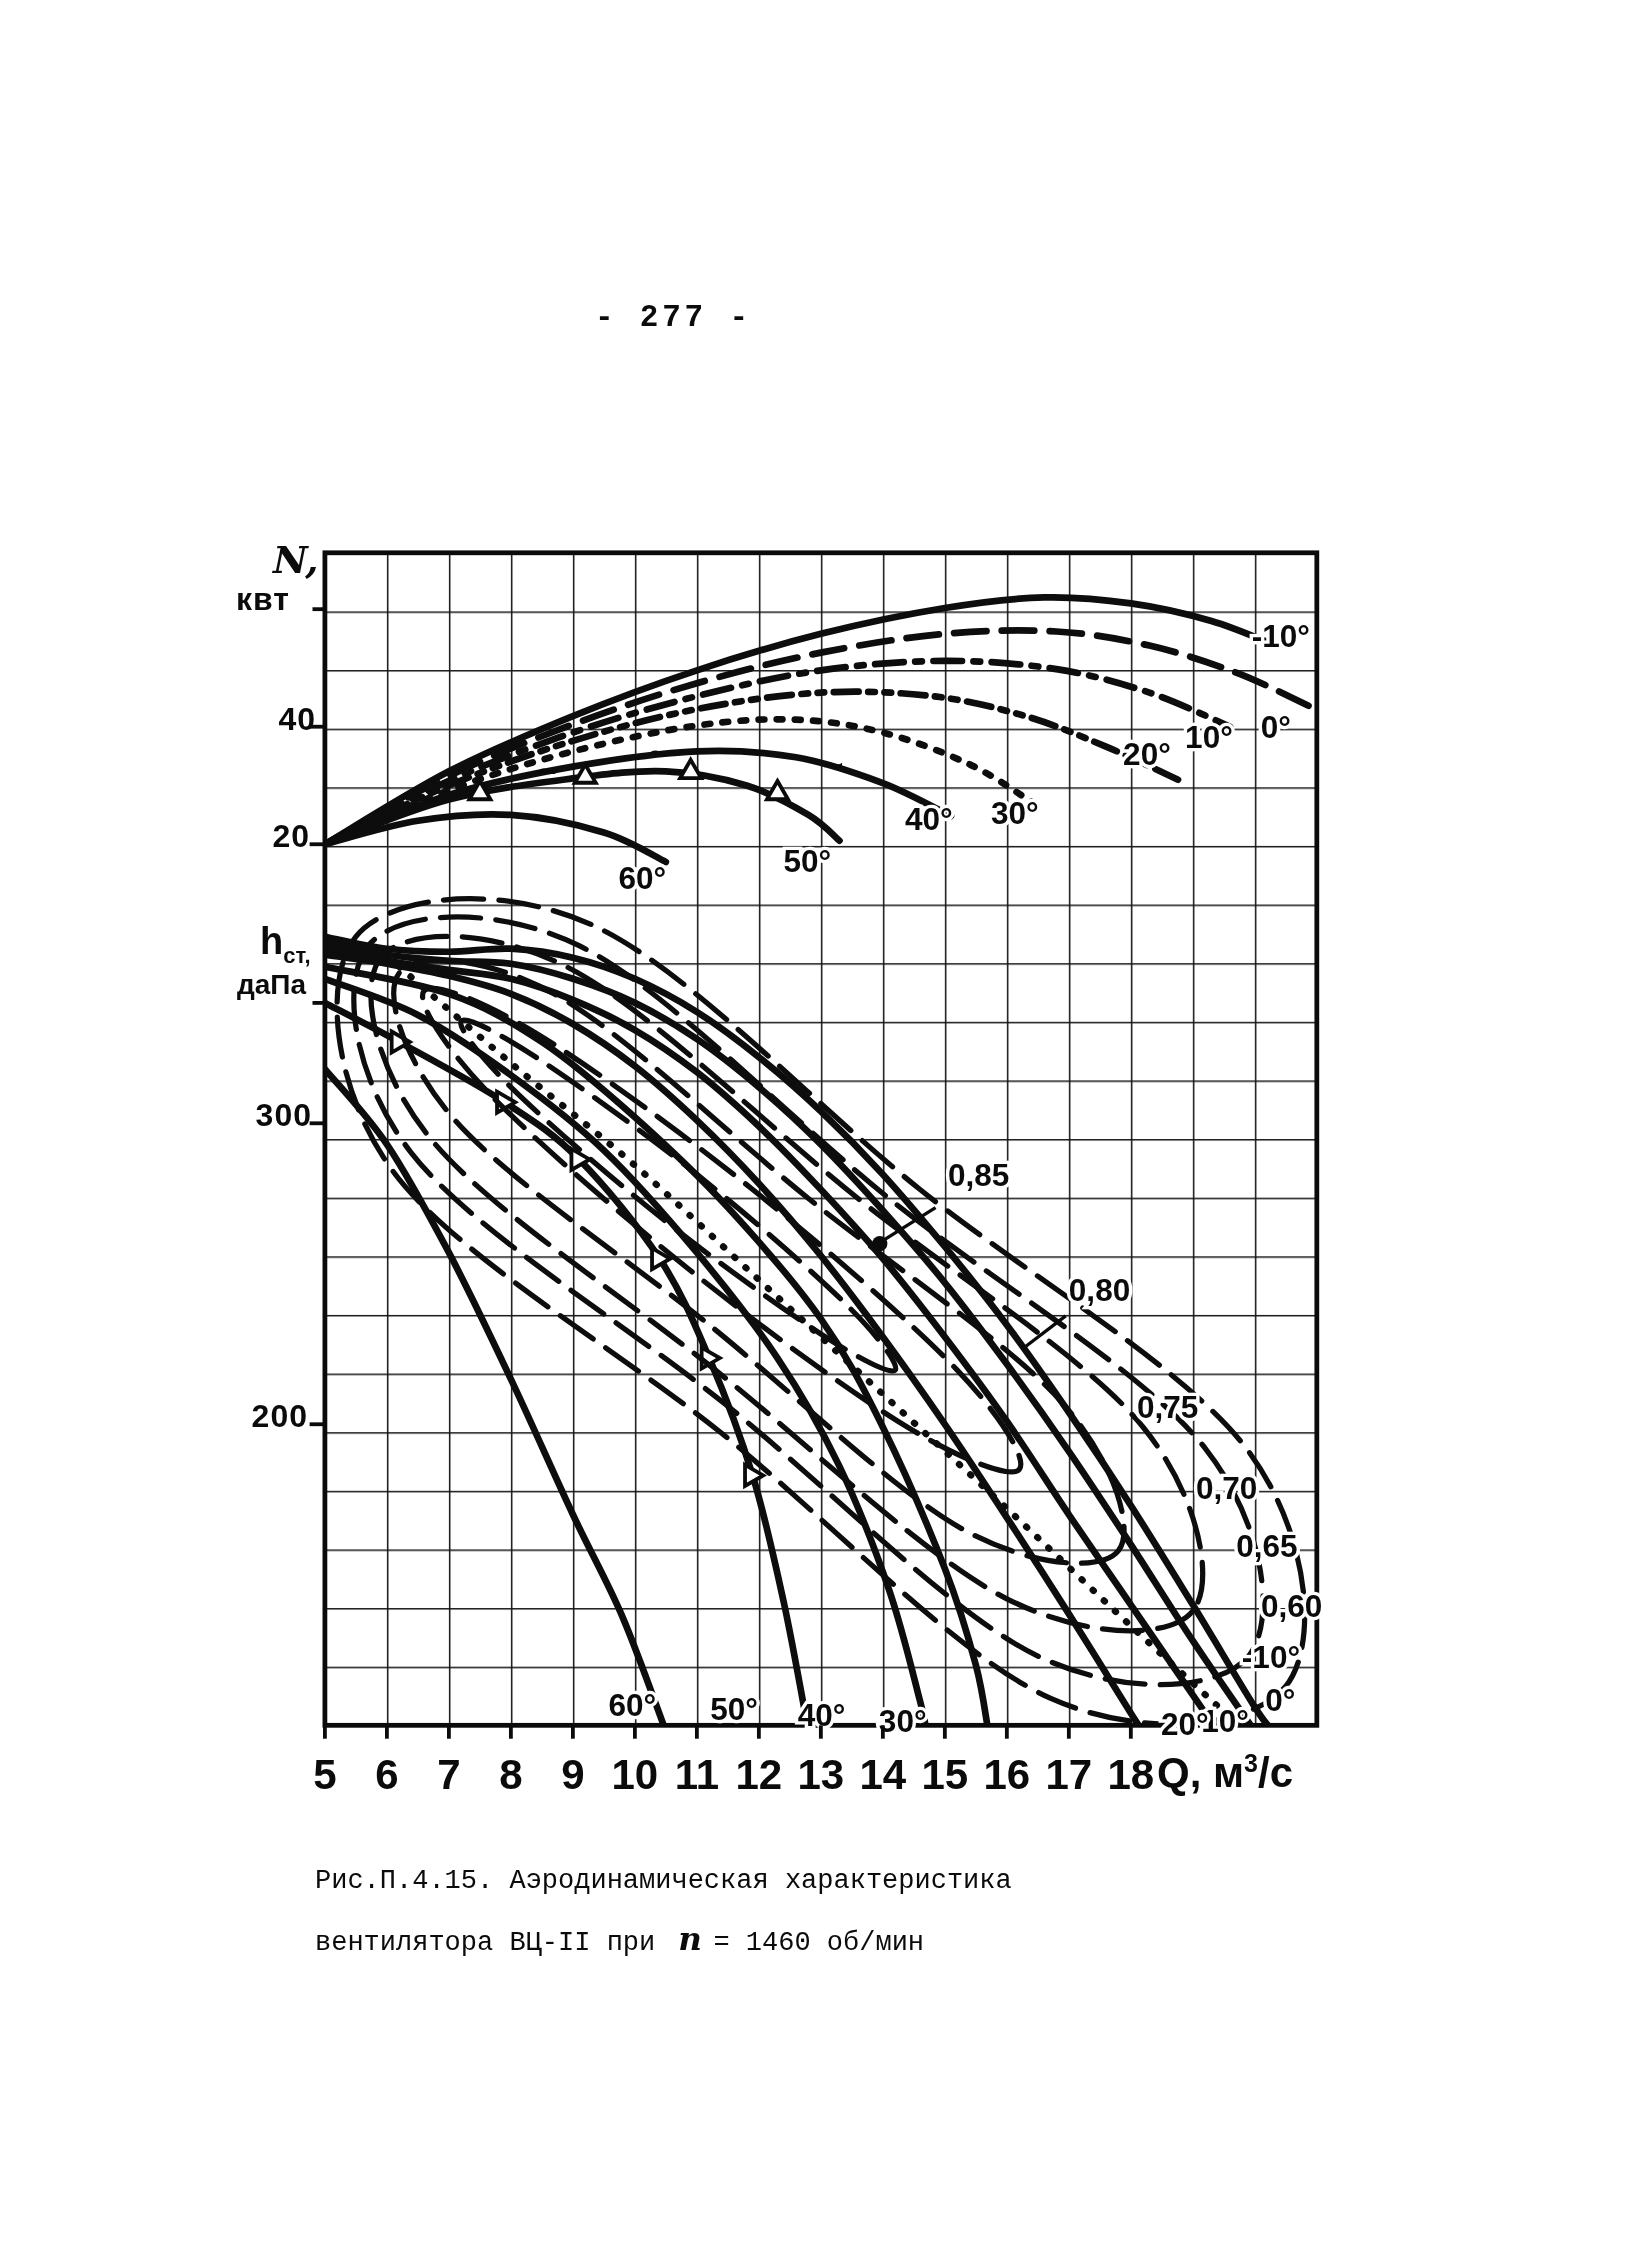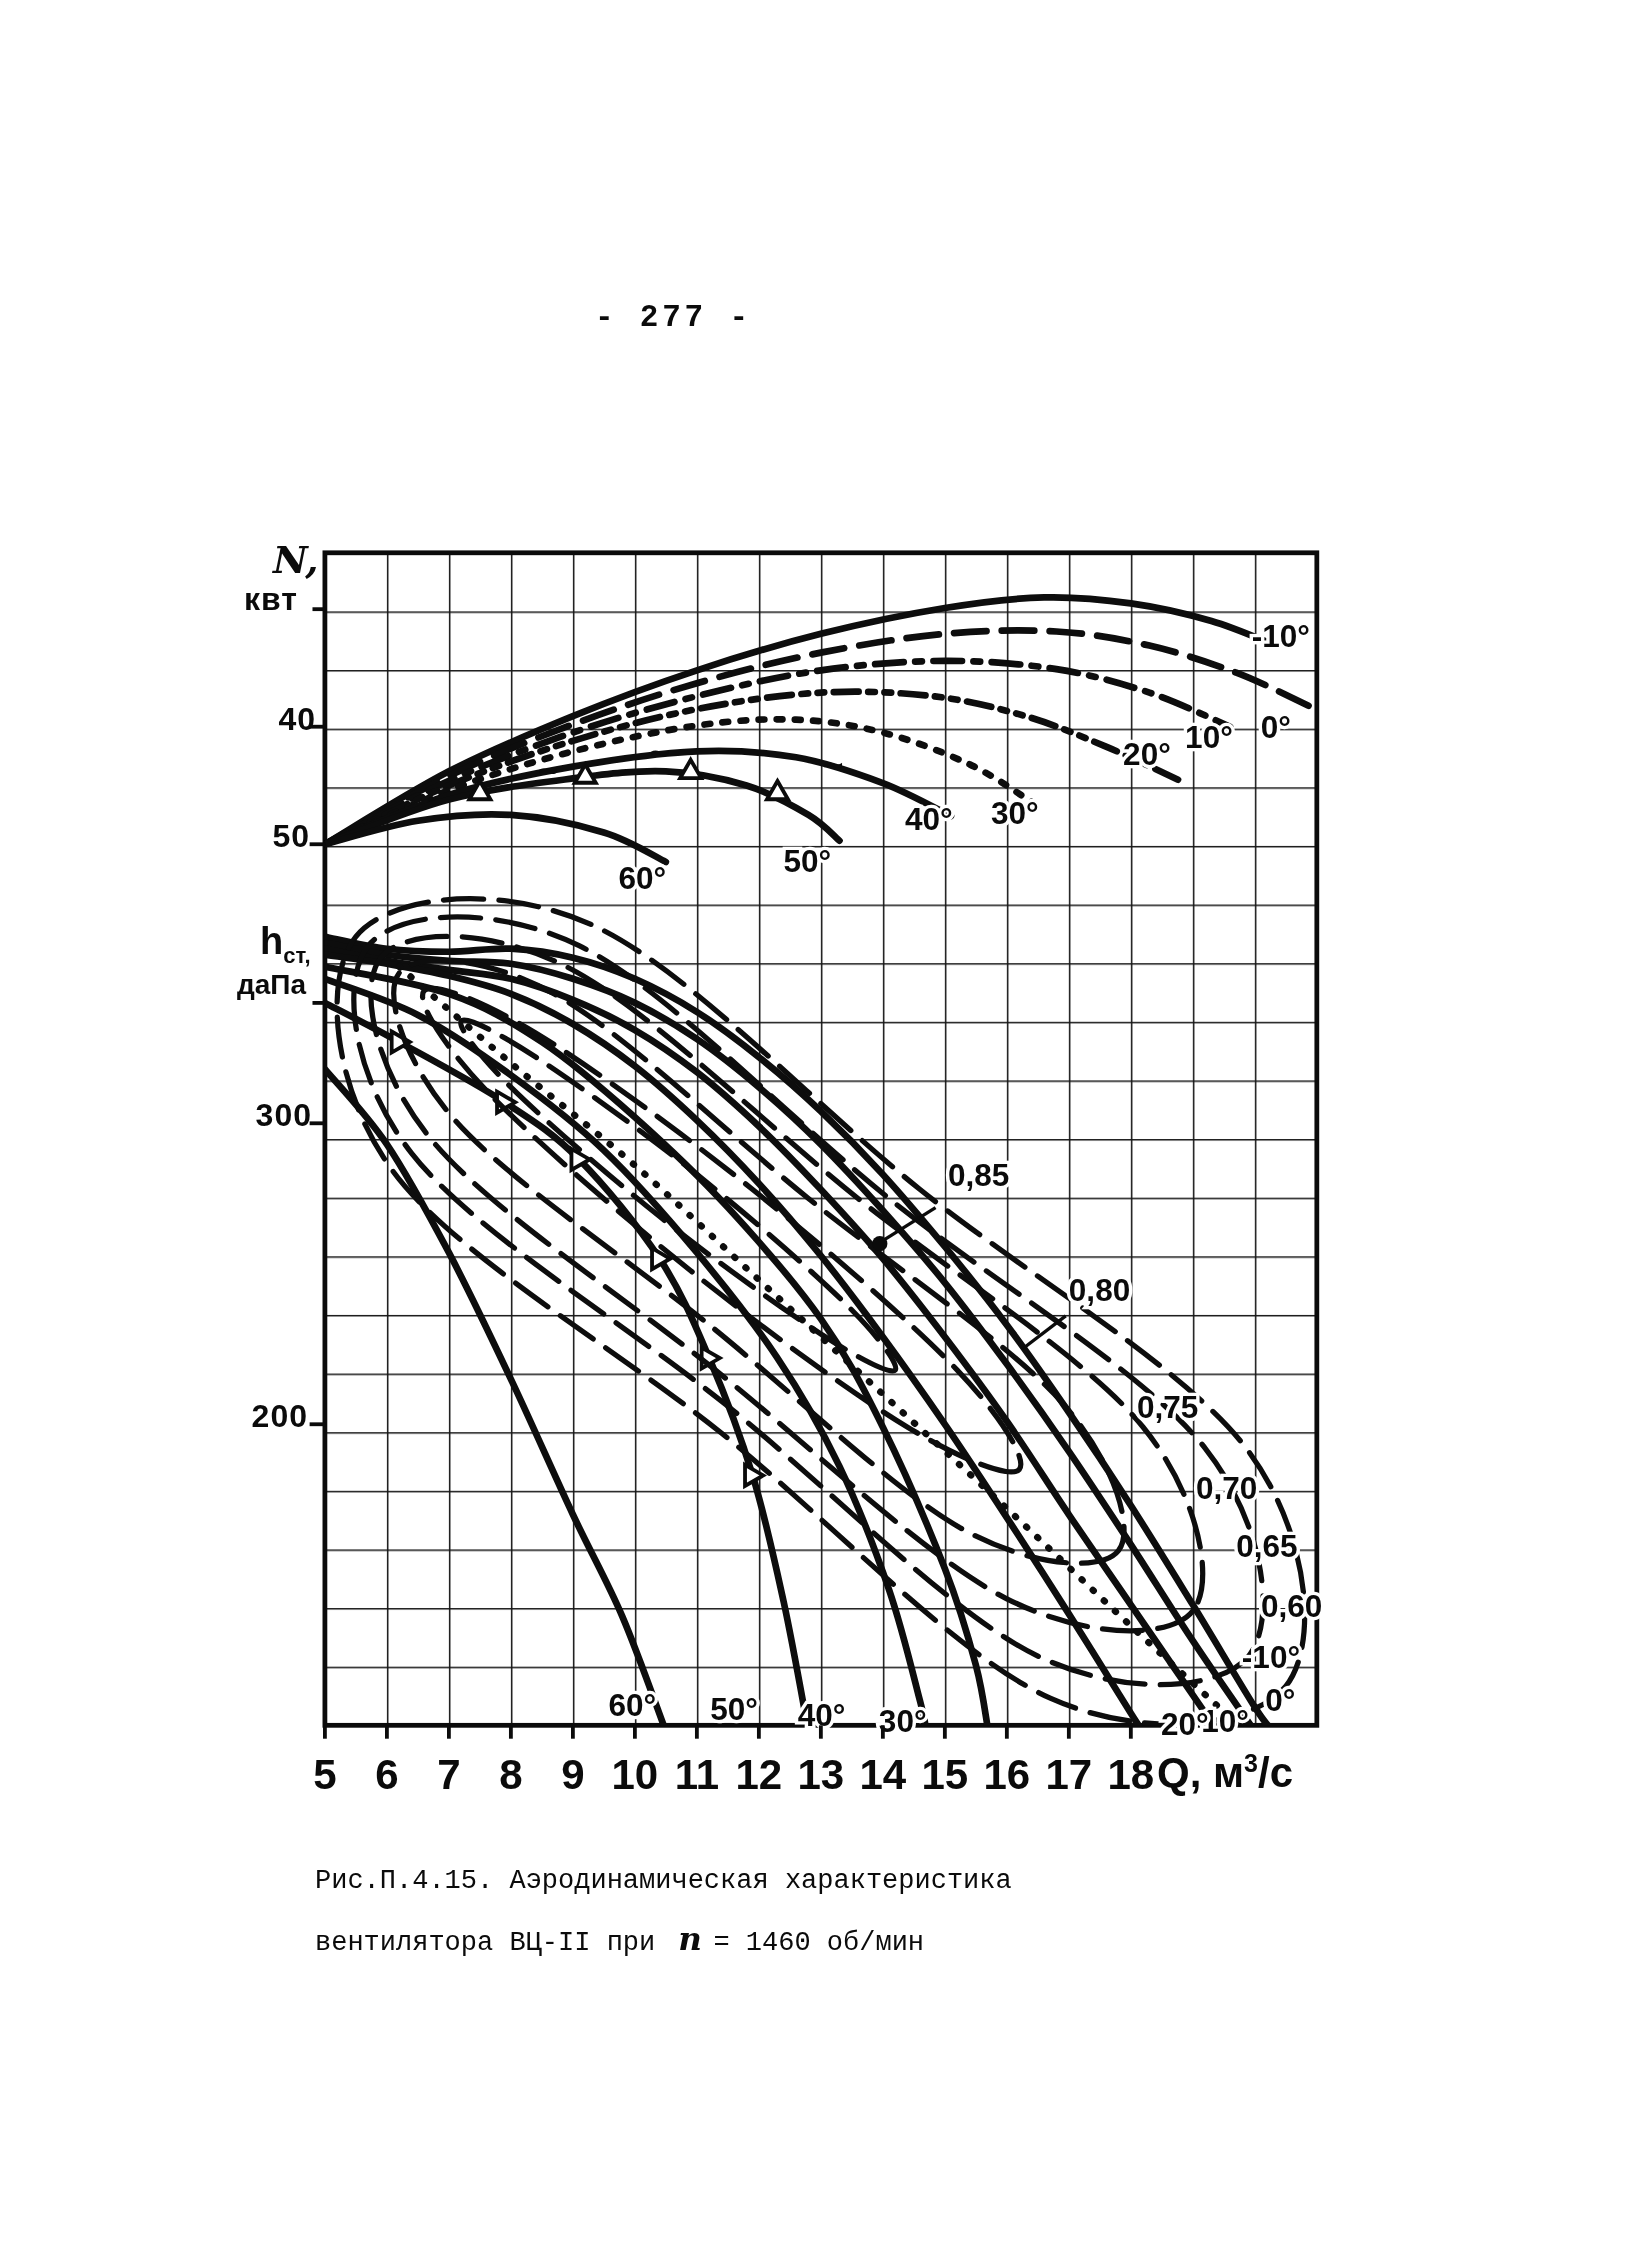--- a/index.html
+++ b/index.html
@@ -20,24 +20,24 @@
   .caption .var{font-family:"DejaVu Serif",serif;font-style:italic;font-weight:bold;font-size:32.5px;margin:0 11.5px 0 23px;}
   svg text{font-family:"Liberation Sans",sans-serif;font-weight:bold;fill:#0b0b0b;}
   .clabel{paint-order:stroke;stroke:#ffffff;stroke-width:7px;}
 </style>
 </head>
 <body>
 
 <div id="page-number" class="abs" style="left:595px;top:300px;">- 277 -</div>
 
 <div id="n-title" class="abs" style="left:273px;top:537px;">N,</div>
-<div id="n-unit" class="abs" style="left:244px;top:581px;">квт</div>
+<div id="n-unit" class="abs" style="left:236px;top:581px;">квт</div>
 
 <div class="abs num ylab" style="left:201px;top:701px;">40</div>
-<div class="abs num ylab" style="left:195px;top:818px;">50</div>
+<div class="abs num ylab" style="left:195px;top:818px;">20</div>
 
 <div id="h-title" class="abs" style="left:260px;top:920px;"><span>h</span><sub>ст,</sub></div>
 <div id="h-unit" class="abs" style="left:237px;top:969px;">даПа</div>
 
 <div class="abs num ylab" style="left:197px;top:1097px;">300</div>
 <div class="abs num ylab" style="left:193px;top:1398px;">200</div>
 
 <div id="q-label" class="abs" style="left:1157px;top:1749px;"><span>Q, м</span><sup>3</sup><span>/с</span></div>
 
 <svg id="plot" class="abs" style="left:0;top:0;" width="1636" height="2259" viewBox="0 0 1712 2363">

